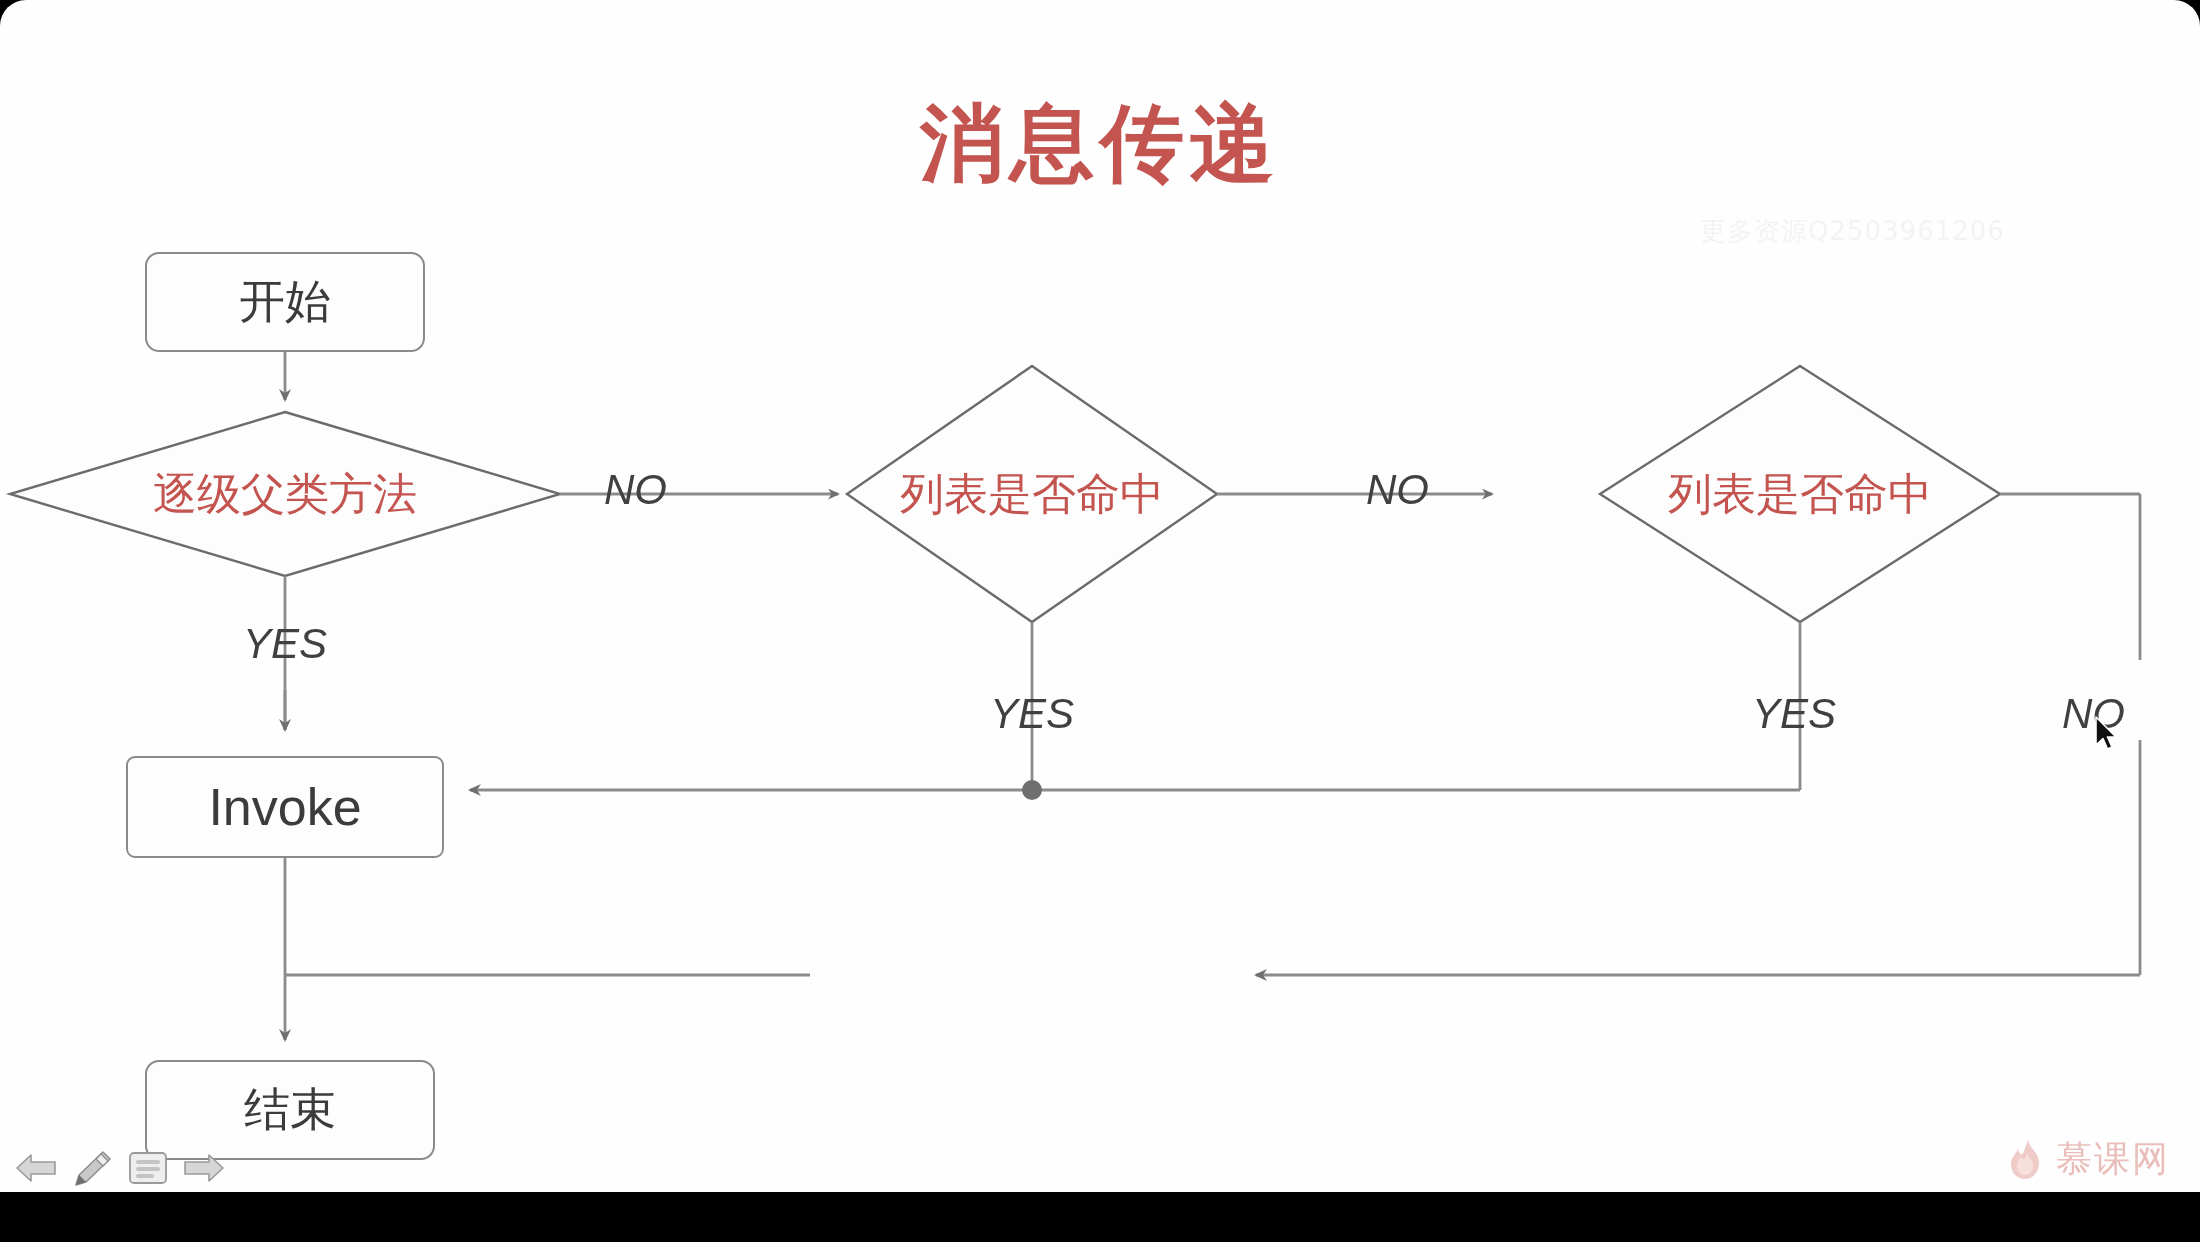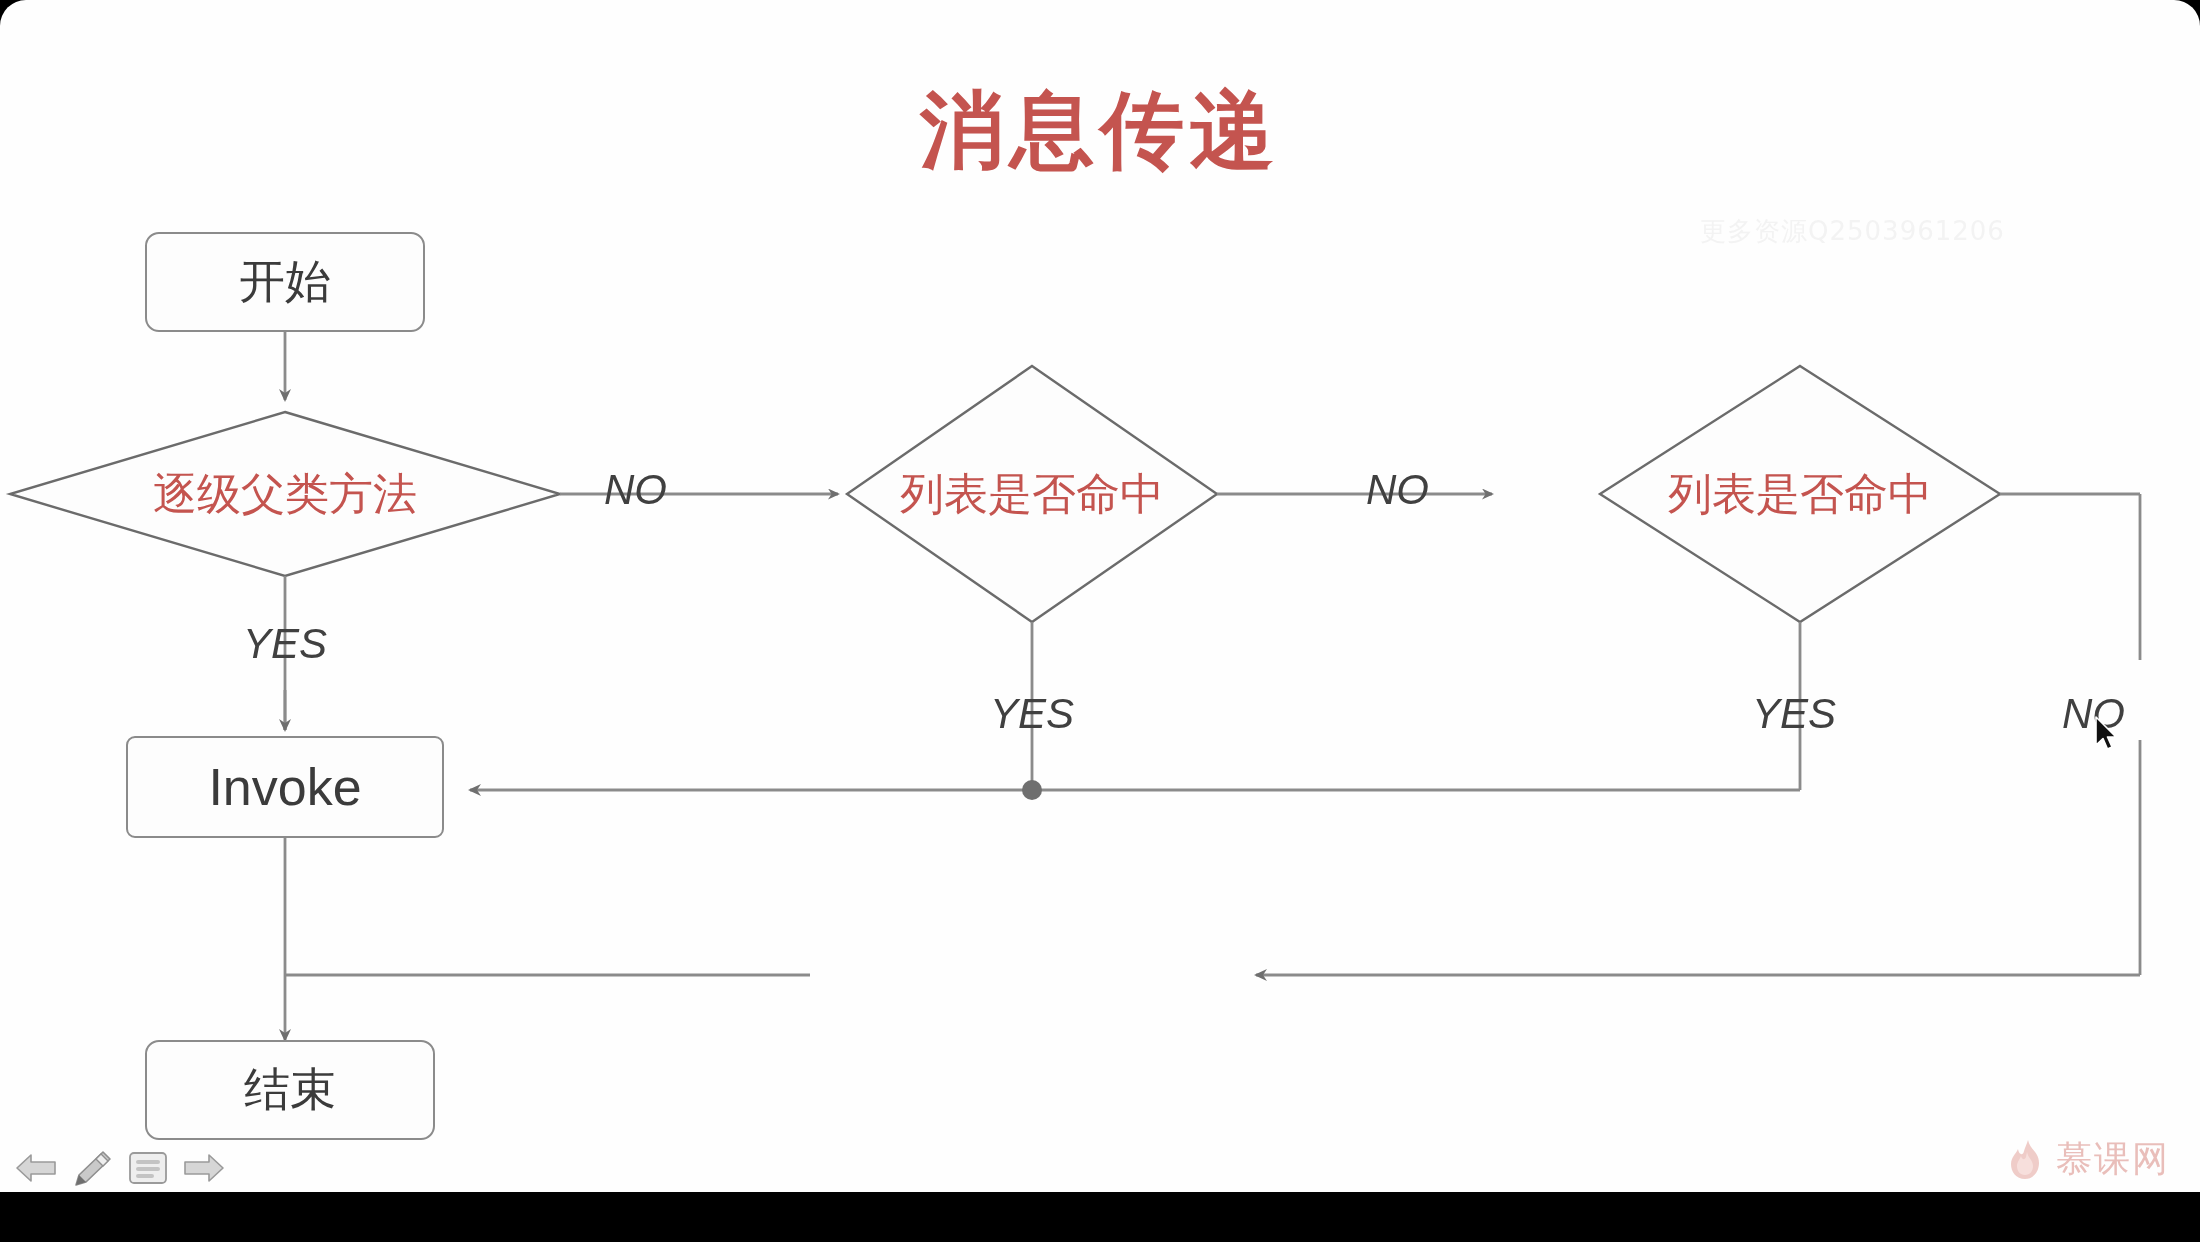--- a/index.html
+++ b/index.html
@@ -28,37 +28,38 @@
   }
   .svg-layer {
     position: absolute;
     left: 0; top: 0;
     width: 2200px;
     height: 1192px;
   }
   
   .title {
     position: absolute;
-    left: 0; top: 88px;
+    left: 0; top: 101px;
     width: 2200px;
     text-align: center;
     font-size: 84px;
     font-weight: 700;
     color: #c4544f;
     letter-spacing: 6px;
     line-height: 1;
     font-family: "DejaVu Sans", "Liberation Sans", sans-serif;
   }
   
   .node {
     position: absolute;
     display: flex;
     align-items: center;
     justify-content: center;
     text-align: right;
+    margin-top: 20px;
   }
   .node-terminal {
     background: #fdfdfd;
     border: 2.5px solid #8b8b8b;
     border-radius: 14px;
     font-size: 46px;
     color: #3b3b3b;
     font-family: "DejaVu Sans", "Liberation Sans", sans-serif;
   }
   .node-process {

